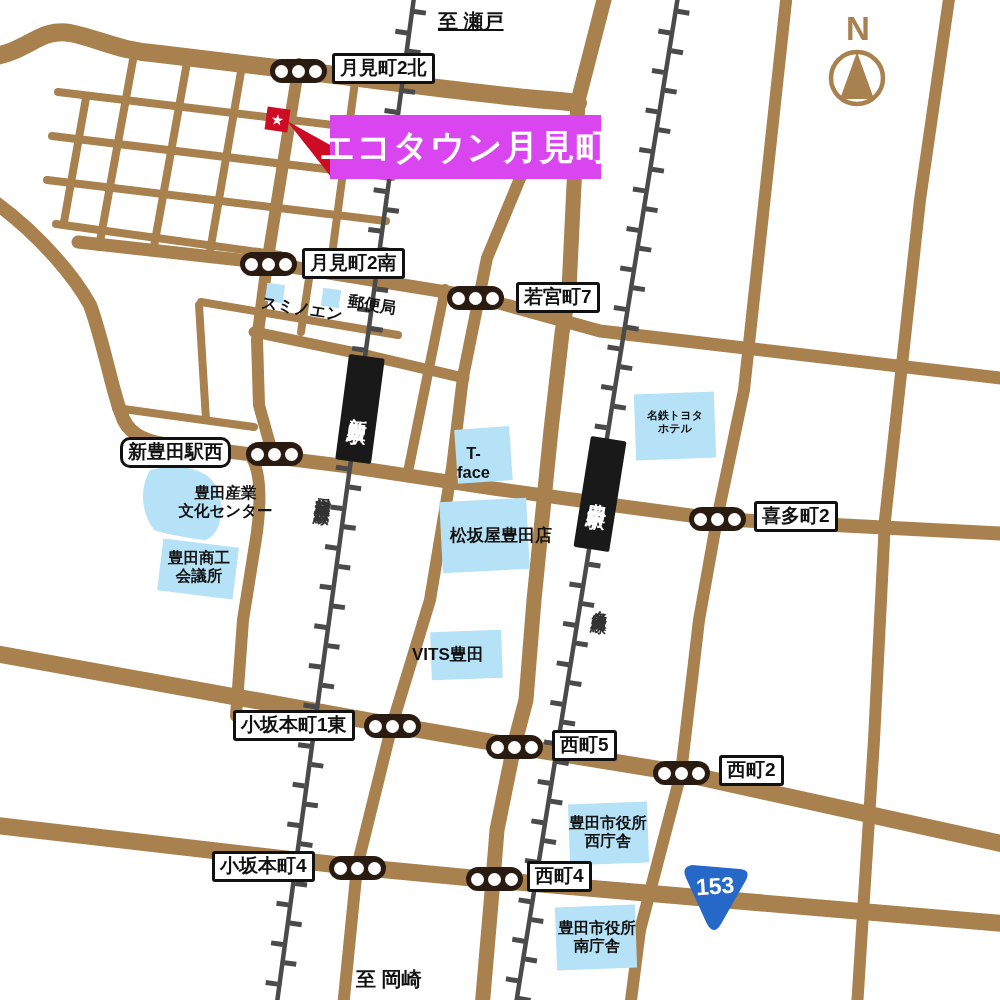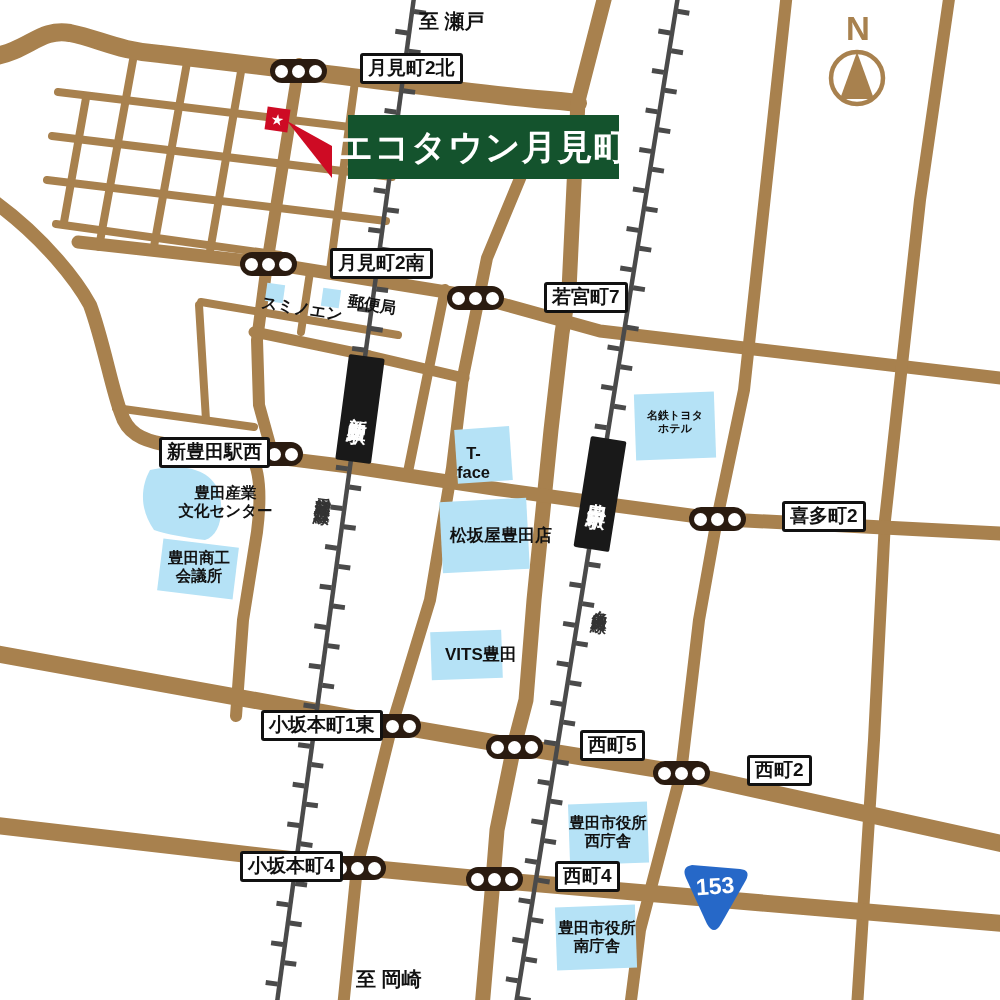--- a/index.html
+++ b/index.html
@@ -2,36 +2,36 @@
 <html><head>
 <meta charset="utf-8">
 <style>
   html,body{margin:0;padding:0;background:#fff;}
   body{width:1000px;height:1000px;position:relative;overflow:hidden;
        font-family:"Liberation Sans","DejaVu Sans",sans-serif;color:#111;}
   #stage{position:absolute;inset:0;width:1000px;height:1000px;}
   svg{position:absolute;left:0;top:0;}
   
   .sig-label{position:absolute;background:#fff;border:3px solid #111;border-radius:3px;
-     font-size:19px;font-weight:700;line-height:1.2;padding:1px 5px;white-space:nowrap;z-index:30;margin-left:28px;}
+     font-size:19px;font-weight:700;line-height:1.2;padding:1px 5px;white-space:nowrap;z-index:30;}
   
   .signal{position:absolute;width:57px;height:24px;background:#2A1B10;border-radius:13px;
      display:flex;align-items:center;justify-content:center;gap:4px;z-index:29;}
   .signal i{width:13px;height:13px;border-radius:50%;background:#fff;display:block;}
   
   .lm{position:absolute;text-align:center;font-weight:700;line-height:1.18;
       white-space:pre-line;color:#111;z-index:20;}
   
   .station{position:absolute;background:#191919;color:#fff;border-radius:2px;
      display:flex;align-items:center;justify-content:center;z-index:22;
      writing-mode:vertical-rl;text-orientation:upright;font-size:19px;font-weight:700;letter-spacing:3px;}
   .railname{position:absolute;writing-mode:vertical-rl;text-orientation:upright;
      font-size:16px;font-weight:700;color:#333;letter-spacing:2px;z-index:21;}
   .dir{position:absolute;font-size:20px;font-weight:700;z-index:21;white-space:nowrap;}
-  .banner{position:absolute;left:348px;top:115px;width:271px;height:64px;background:#14532d;
+  .banner{position:absolute;left:330px;top:115px;width:271px;height:64px;background:#d946ef;
      color:#fff;display:flex;align-items:center;justify-content:center;
      font-size:35px;font-weight:800;letter-spacing:1px;z-index:40;white-space:nowrap;}
   .star{position:absolute;left:266px;top:108px;width:23px;height:23px;background:#CE0B24;
      transform:rotate(8deg);color:#fff;display:flex;align-items:center;justify-content:center;
      font-size:15px;z-index:41;}
   .shield-num{position:absolute;left:684px;top:873px;width:62px;text-align:center;color:#fff;
      font-weight:700;font-size:23px;transform:rotate(-4deg);z-index:26;}
   .north{position:absolute;left:841px;top:10px;width:34px;text-align:center;color:#A8814E;
      font-weight:700;font-size:33px;z-index:21;}
 </style>
@@ -113,21 +113,21 @@
 
   <polygon points="287,121 332,146 332,178" fill="#CE0B24"></polygon>
 </svg>
 
 <div class="station" style="left:342px;top:356px;width:36px;height:106px;transform:rotate(7.5deg);">新豊田駅</div>
 <div class="station" style="left:582px;top:438px;width:36px;height:112px;transform:rotate(9deg);">豊田市駅</div>
 
 <div class="railname" style="left:306px;top:484px;height:132px;transform:rotate(8deg);">愛知環状鉄道線</div>
 <div class="railname" style="left:584px;top:597px;height:106px;transform:rotate(9deg);">名鉄豊田線</div>
 
-<div class="dir" style="left:419px;top:8px;">至 瀬戸</div>
+<div class="dir" style="left:438px;top:8px;text-decoration:underline;">至 瀬戸</div>
 <div class="dir" style="left:356px;top:966px;">至 岡崎</div>
 
 <div class="north">N</div>
 
 <div class="shield-num">153</div>
 
 <div class="banner">エコタウン月見町</div>
 <div class="star">★</div>
 
 <div class="signal" style="left:270px;top:59px;">
@@ -144,21 +144,21 @@
     </div>
 <div class="sig-label" style="left:302px;top:248px;">月見町2南</div>
 
 <div class="signal" style="left:447px;top:286px;">
       <i></i>
       <i></i>
       <i></i>
     </div>
 <div class="sig-label" style="left:516px;top:282px;">若宮町7</div>
 
-<div class="sig-label" style="left:131px;top:437px;">新豊田駅西</div>
+<div class="sig-label" style="left:120px;top:437px;border-radius:10px;">新豊田駅西</div>
 <div class="signal" style="left:246px;top:442px;">
       <i></i>
       <i></i>
       <i></i>
     </div>
 
 <div class="signal" style="left:689px;top:507px;">
       <i></i>
       <i></i>
       <i></i>
@@ -203,19 +203,19 @@
 <div class="lm" style="left:252px;top:300px;width:100px;font-size:16px;transform:rotate(9deg);">スミノエン</div>
 <div class="lm" style="left:340px;top:296px;width:64px;font-size:16px;transform:rotate(9deg);">郵便局</div>
 <div class="lm" style="left:456px;top:444px;width:35px;font-size:16.5px;">T-face</div>
 <div class="lm" style="left:633px;top:409px;width:84px;font-size:11px;">名鉄トヨタ
 ホテル</div>
 <div class="lm" style="left:136px;top:484px;width:95px;font-size:15.5px;margin-left:42px;">豊田産業
 文化センター</div>
 <div class="lm" style="left:160px;top:549px;width:78px;font-size:15.5px;text-align:center;">豊田商工
 会議所</div>
 <div class="lm" style="left:434px;top:526px;width:102px;font-size:17px;white-space:nowrap;margin-left:16px;">松坂屋豊田店</div>
-<div class="lm" style="left:445px;top:645px;width:70px;font-size:17px;white-space:nowrap;">VITS豊田</div>
+<div class="lm" style="left:412px;top:645px;width:70px;font-size:17px;white-space:nowrap;">VITS豊田</div>
 <div class="lm" style="left:563px;top:814px;width:90px;font-size:15.5px;">豊田市役所
 西庁舎</div>
 <div class="lm" style="left:551px;top:919px;width:92px;font-size:15.5px;">豊田市役所
 南庁舎</div>
 
 </div>
 
 </body></html>

